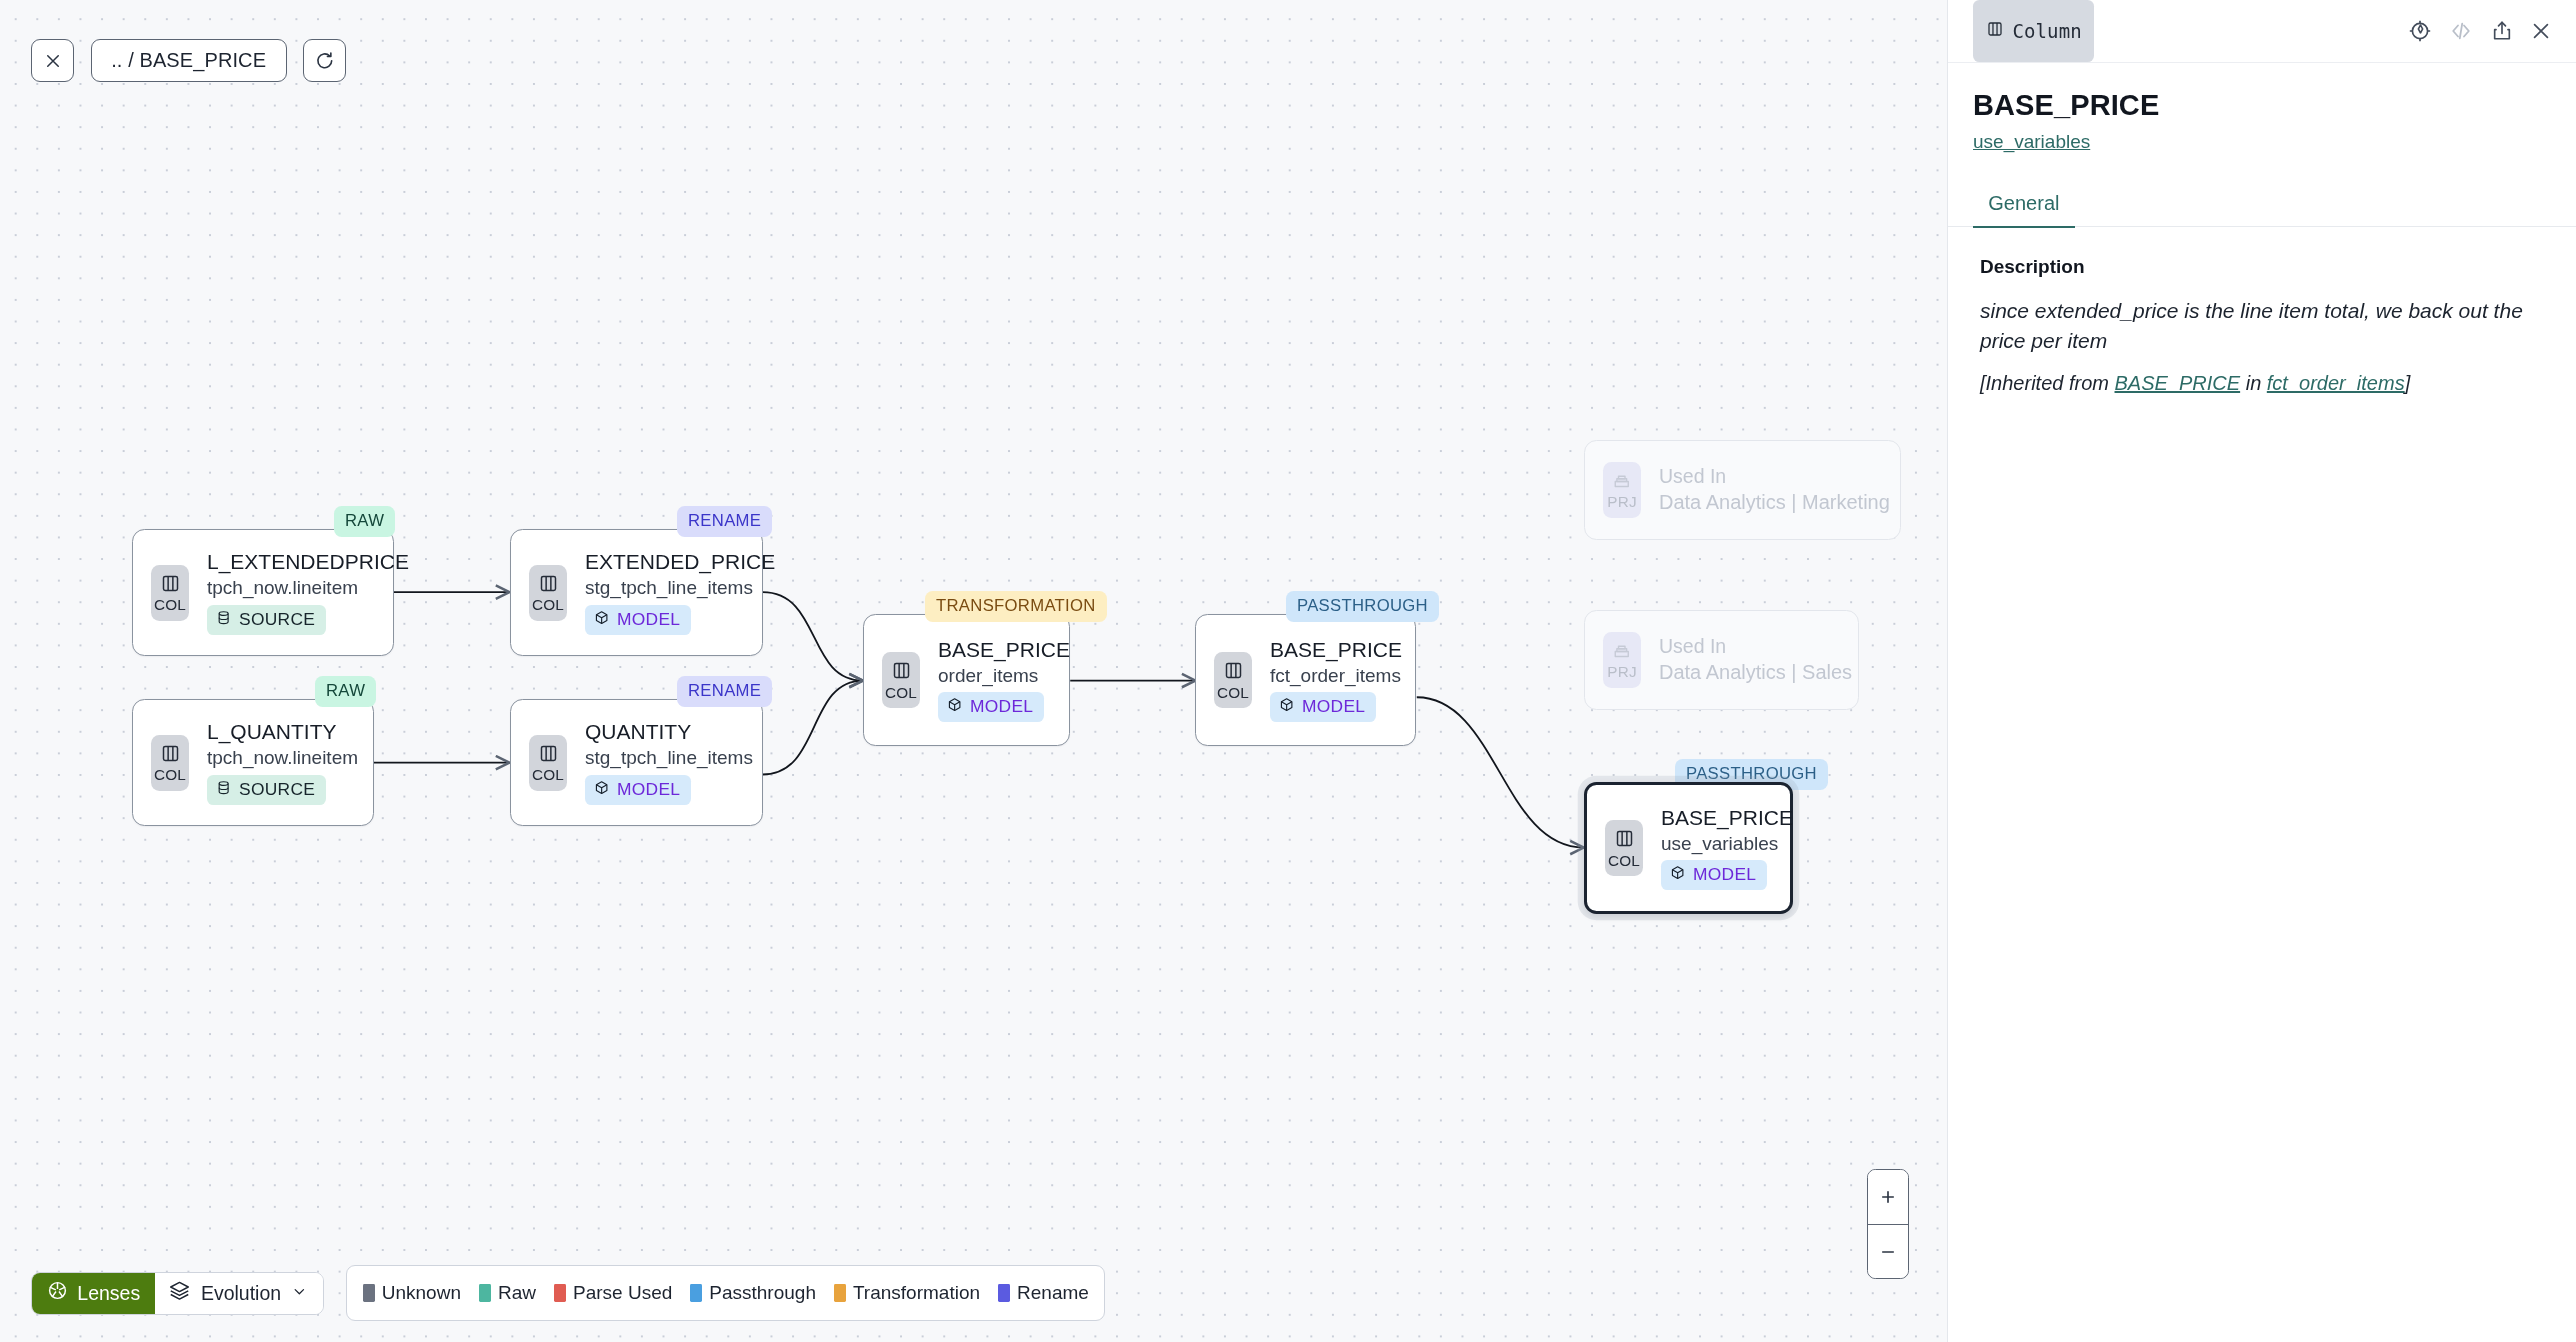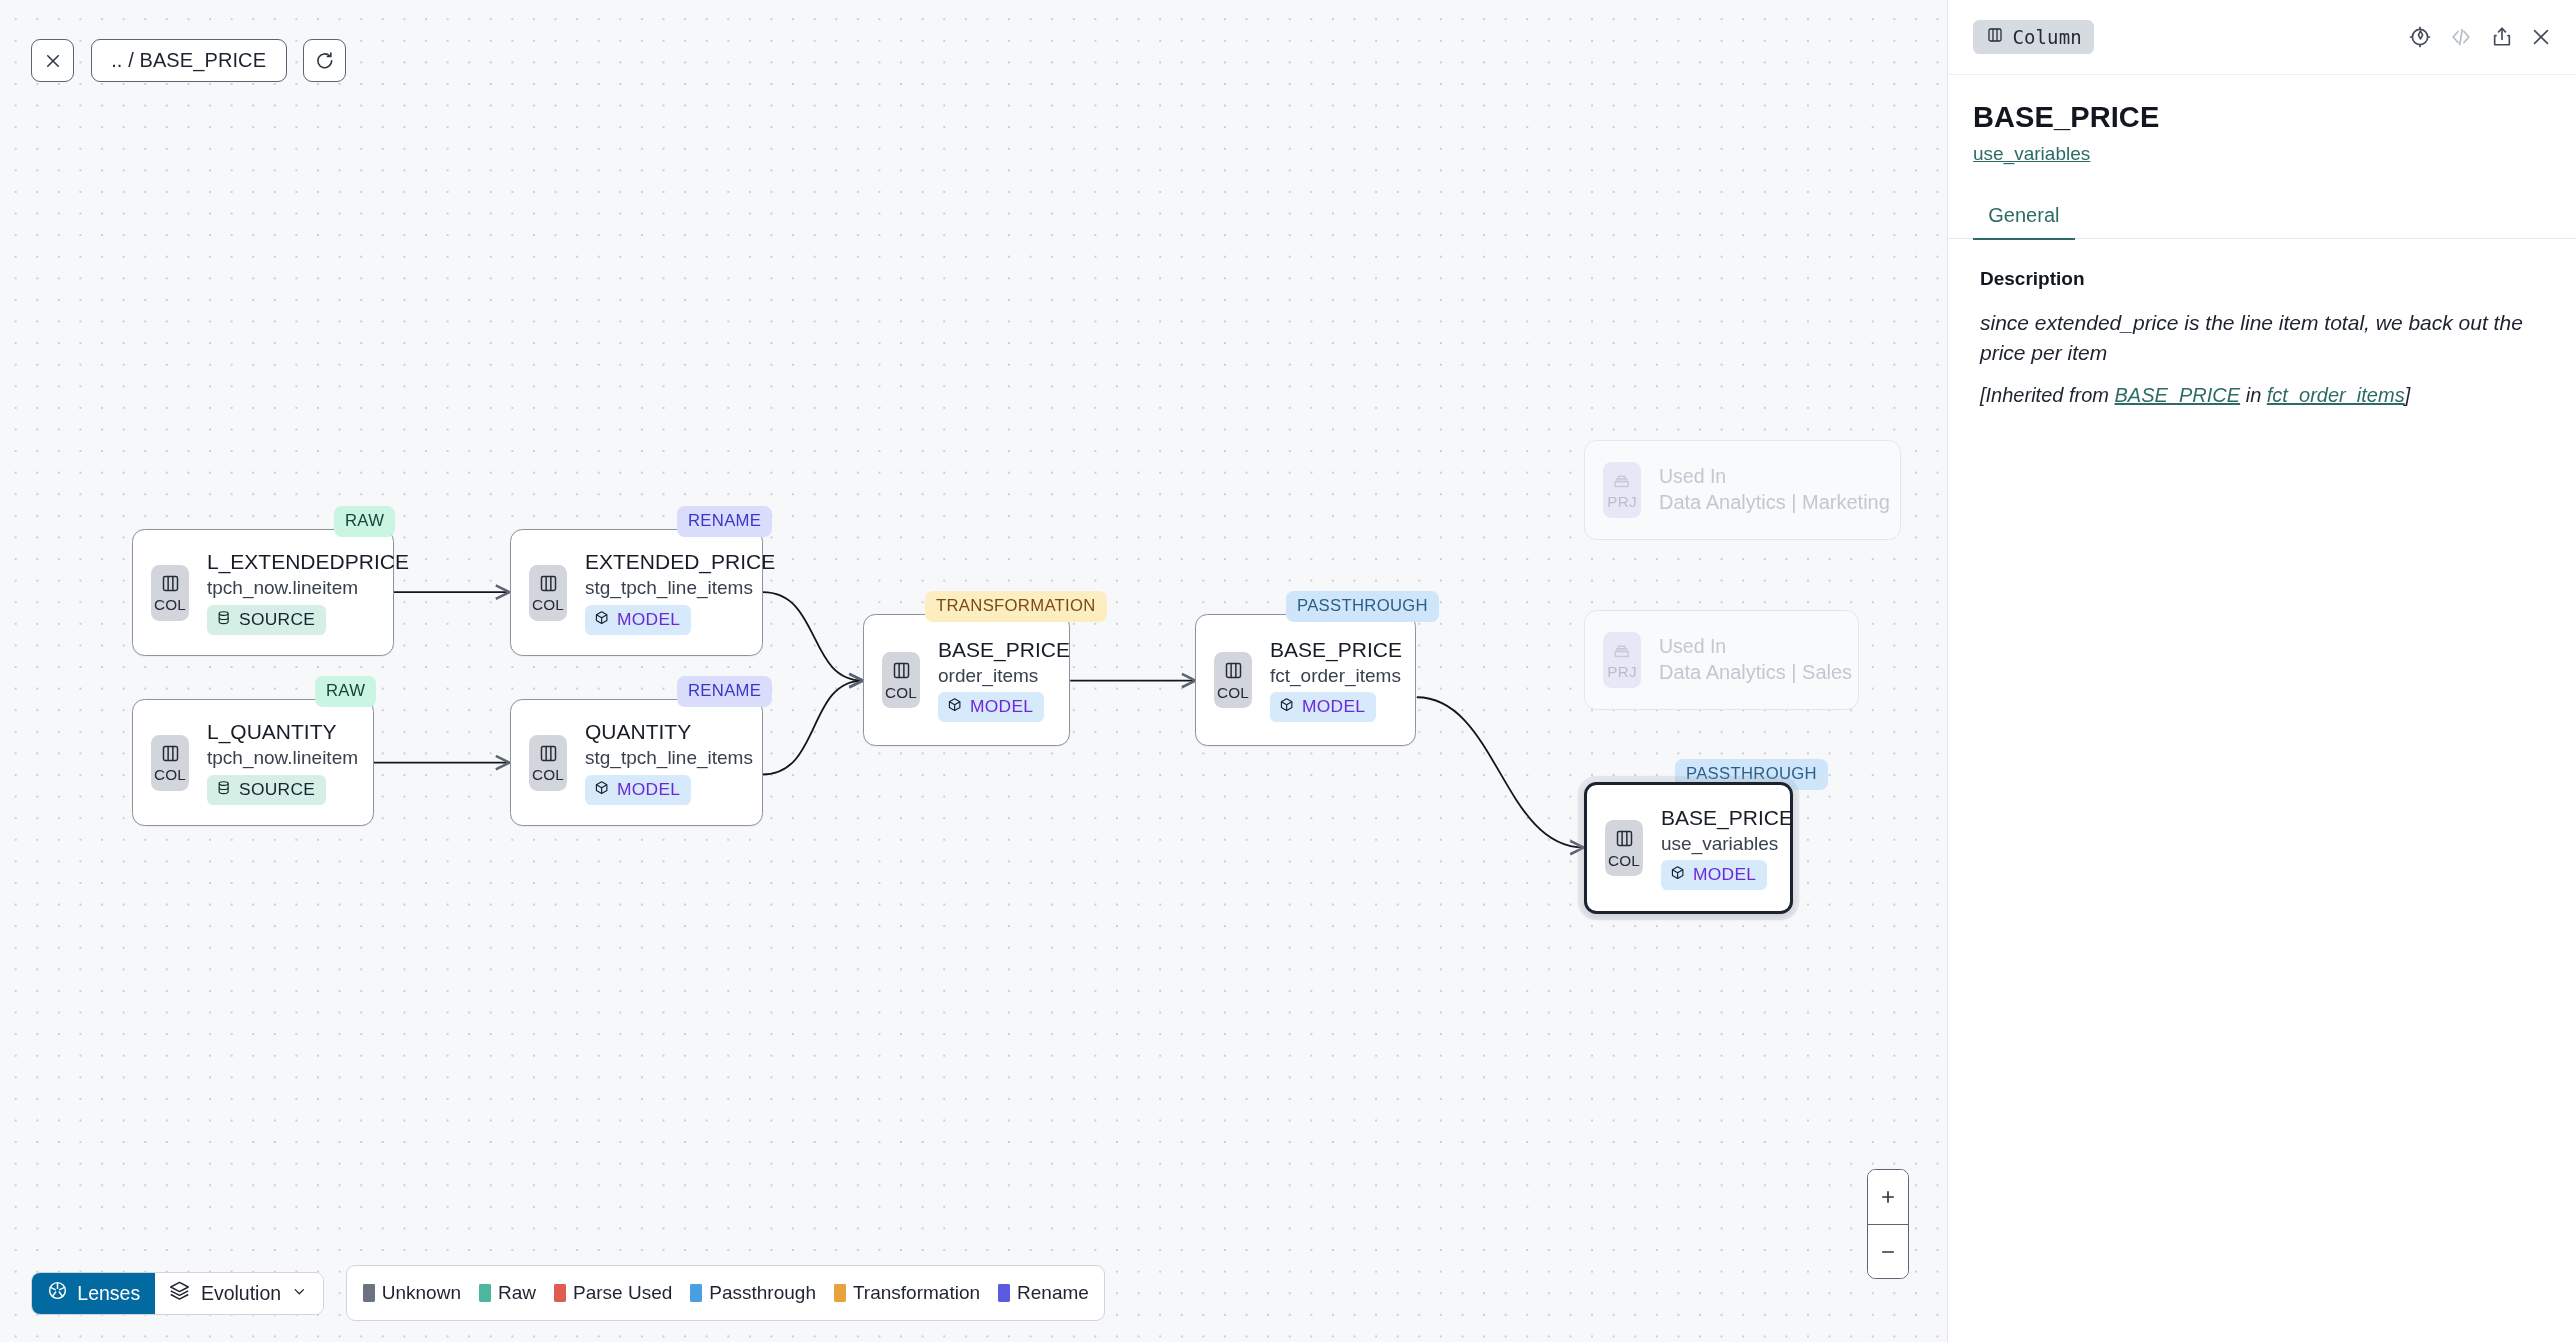--- a/index.html
+++ b/index.html
@@ -124,21 +124,21 @@
   .zoomctl button + button { border-top: 1.2px solid #5b6472; }
 
   
   .bottombar { position: absolute; left: 31px; bottom: 22px; display: flex; align-items: center; gap: 22px; z-index: 40; }
   .lens-group {
     display: flex; align-items: stretch;
     border: 1.1px solid #cfd4dd; border-radius: 9px; overflow: hidden;
     background: #fff; height: 43px;
   }
   .lens-btn {
-    background: #0369a1; color: #ffffff;
+    background: #4d7c0f; color: #ffffff;
     display: flex; align-items: center; gap: 9px;
     padding: 0 15.3px; font-size: 19.5px; cursor: pointer; border: 0;
     font-family: inherit;
   }
   .evo-btn {
     background: #ffffff; color: #1d2430;
     display: flex; align-items: center; gap: 10.4px;
     padding: 0 15.3px 0 14px; font-size: 19.5px; cursor: pointer; border: 0;
     font-family: inherit;
   }
@@ -151,22 +151,22 @@
   .swatch { width: 12px; height: 17.4px; border-radius: 1.4px; flex: none; }
 
   
   .panel {
     width: 629px; height: 1343px;
     background: #ffffff;
     border-left: 1px solid #e4e7ec;
     display: flex; flex-direction: column;
   }
   .panel-head {
-    height: 75px; flex: none;
-    display: flex; align-items: center; justify-content: space-between;
+    height: 63px; flex: none;
+    display: flex; justify-content: space-between;
     padding: 0 24px 0 25px;
     border-bottom: 1px solid #eceef2;
   }
   .chip {
     display: inline-flex; align-items: center; gap: 9px;
     background: #d6dae1; color: #252c38;
     border-radius: 6.3px; padding: 6.3px 12.5px;
     font-family: "DejaVu Sans Mono", monospace;
     font-size: 19px; letter-spacing: 0.1px;
   }

